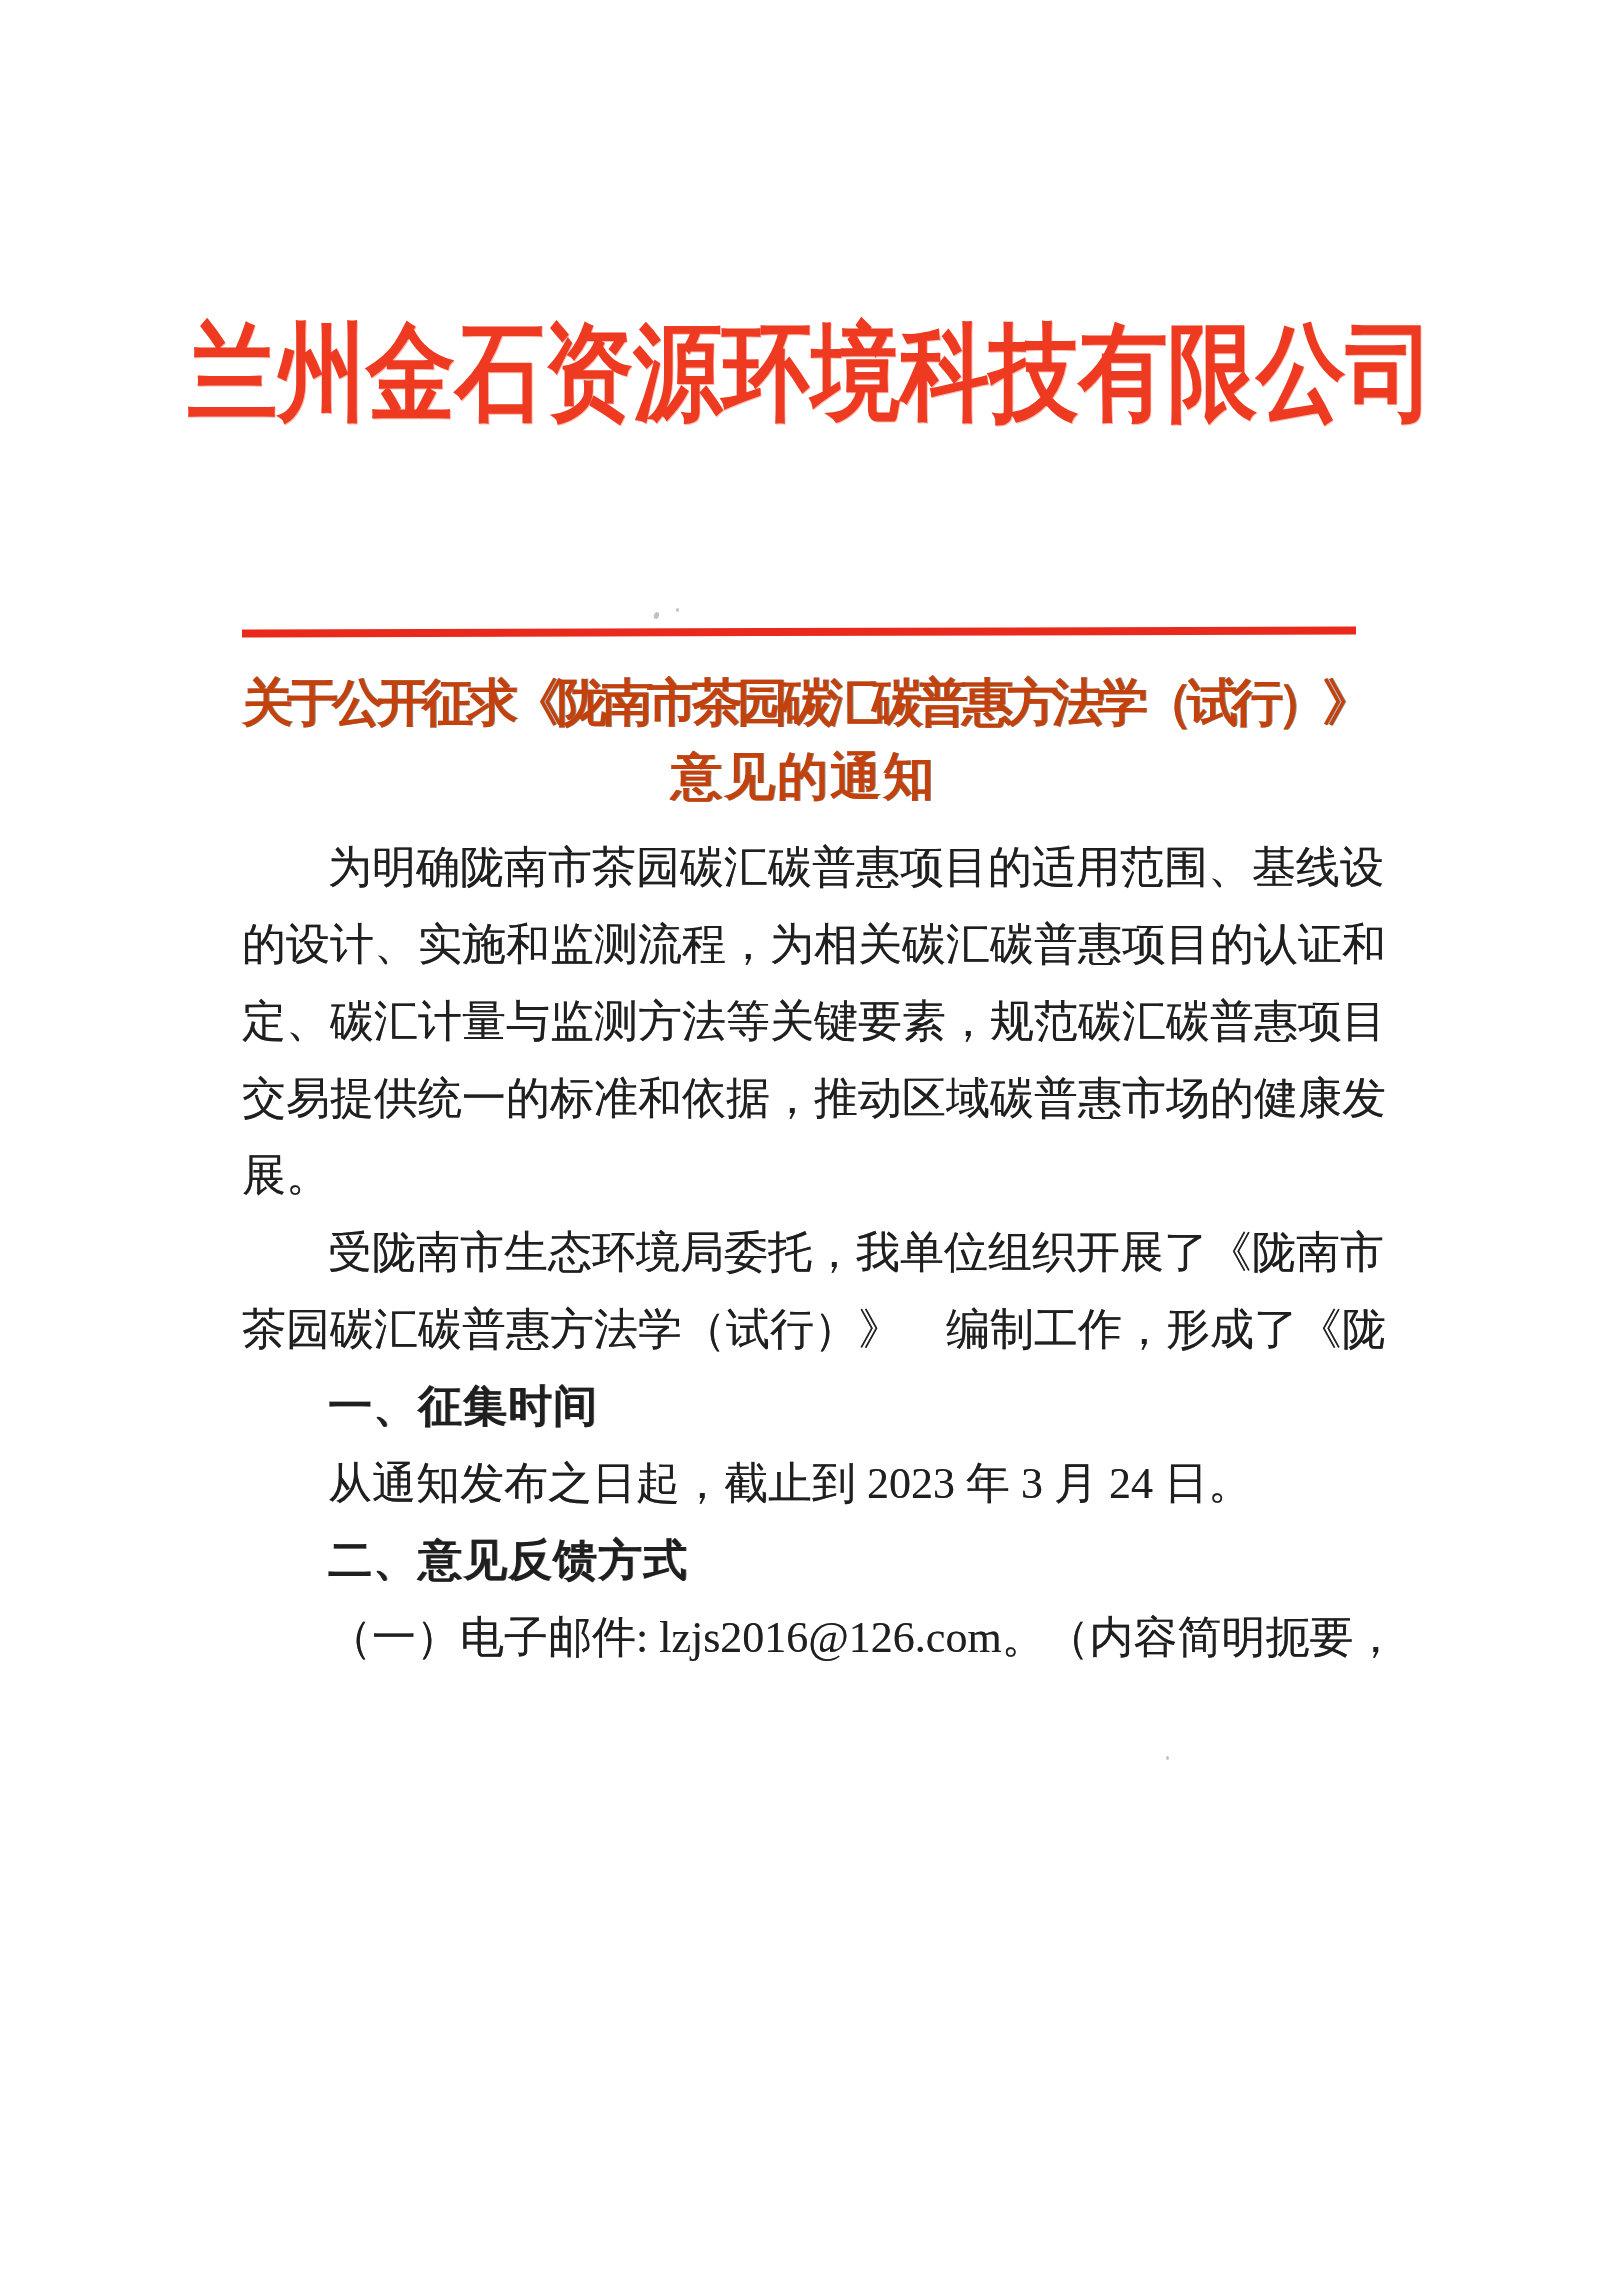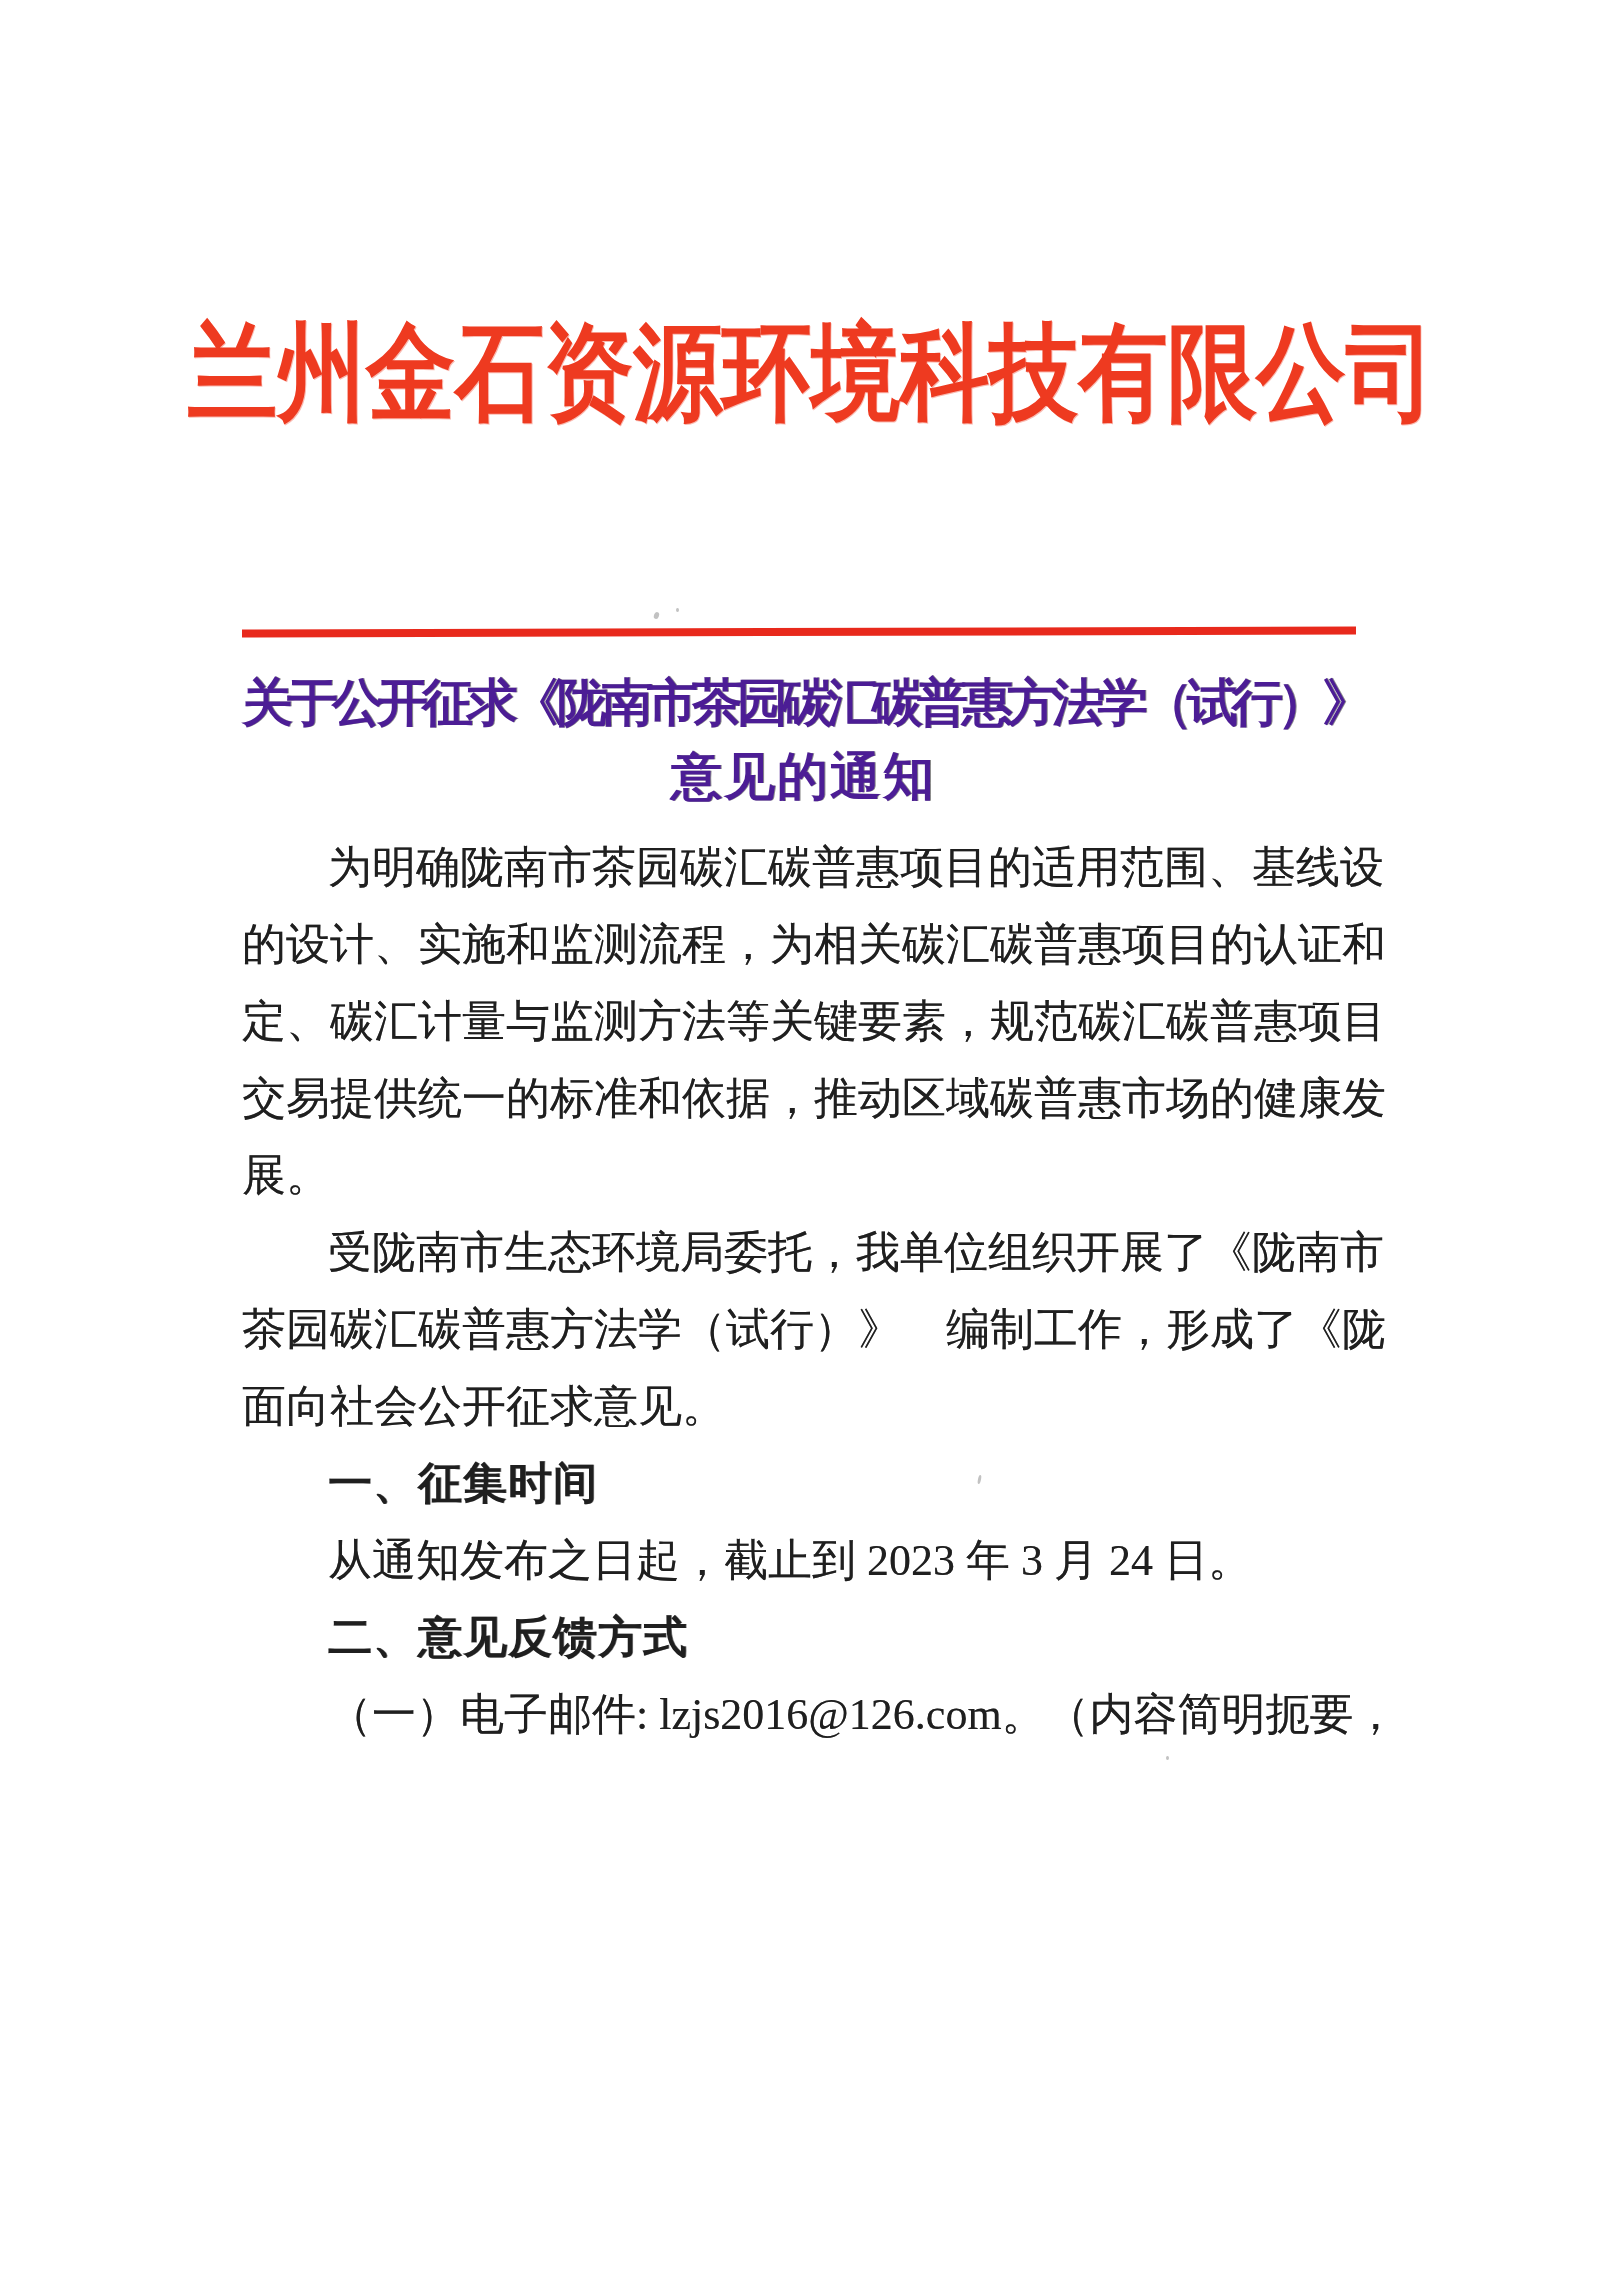--- a/index.html
+++ b/index.html
@@ -34,21 +34,21 @@
     background:#e8291c;
     transform:rotate(-0.15deg);
   }
   
   .doc-title{
     position:absolute;
     left:242px; top:667px;
     width:1123px;
     text-align:center;
     font-weight:700;
-    color:#4c1d95;
+    color:#c2410c;
   }
   .doc-title .t1{
     font-size:51px;
     line-height:73px;
     letter-spacing:-6px;
     white-space:nowrap;
     text-shadow:1px 0 0 rgba(0,0,0,.45);
   }
   .doc-title .t2{
     font-size:51px;
@@ -103,21 +103,20 @@
   </div>
 
   <div class="body-block">
     <div class="line indent">为明确陇南市茶园碳汇碳普惠项目的适用范围、基线设</div>
     <div class="line">的设计、实施和监测流程，为相关碳汇碳普惠项目的认证和</div>
     <div class="line">定、碳汇计量与监测方法等关键要素，规范碳汇碳普惠项目</div>
     <div class="line">交易提供统一的标准和依据，推动区域碳普惠市场的健康发</div>
     <div class="line">展。</div>
     <div class="line indent">受陇南市生态环境局委托，我单位组织开展了《陇南市</div>
     <div class="line">茶园碳汇碳普惠方法学（试行）》　编制工作，形成了《陇</div>
-    <div class="line">面向社会公开征求意见。</div>
     <div class="line indent heading">一、征集时间</div>
     <div class="line indent">从通知发布之日起，截止到 2023 年 3 月 24 日。</div>
     <div class="line indent heading">二、意见反馈方式</div>
     <div class="line indent">（一）电子邮件: lzjs2016@126.com。（内容简明扼要，</div>
   </div>
 
   <div class="speck s1"></div>
   <div class="speck s2"></div>
   <div class="speck s3"></div>
   <div class="speck s4"></div>

